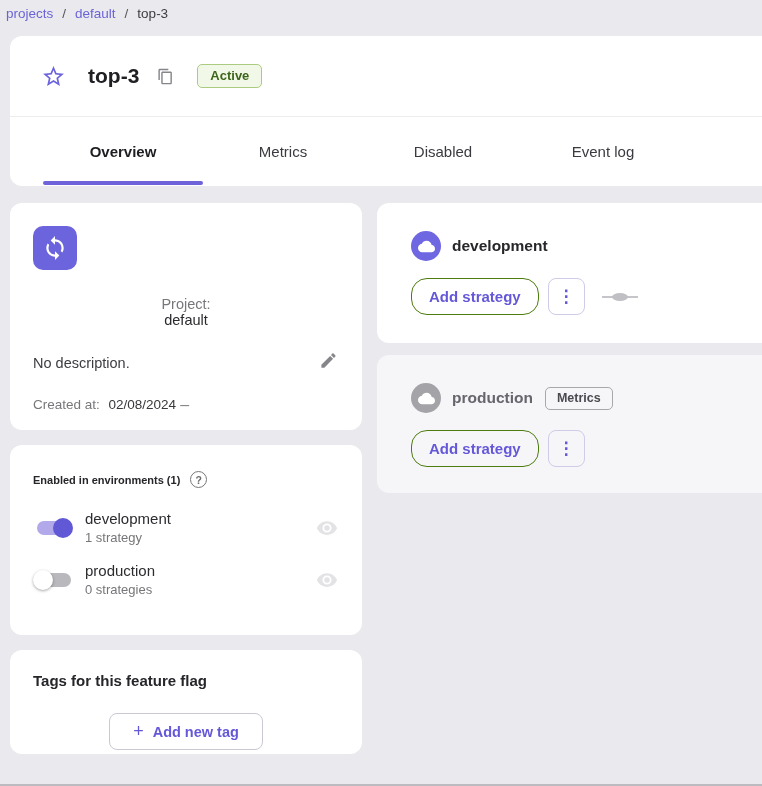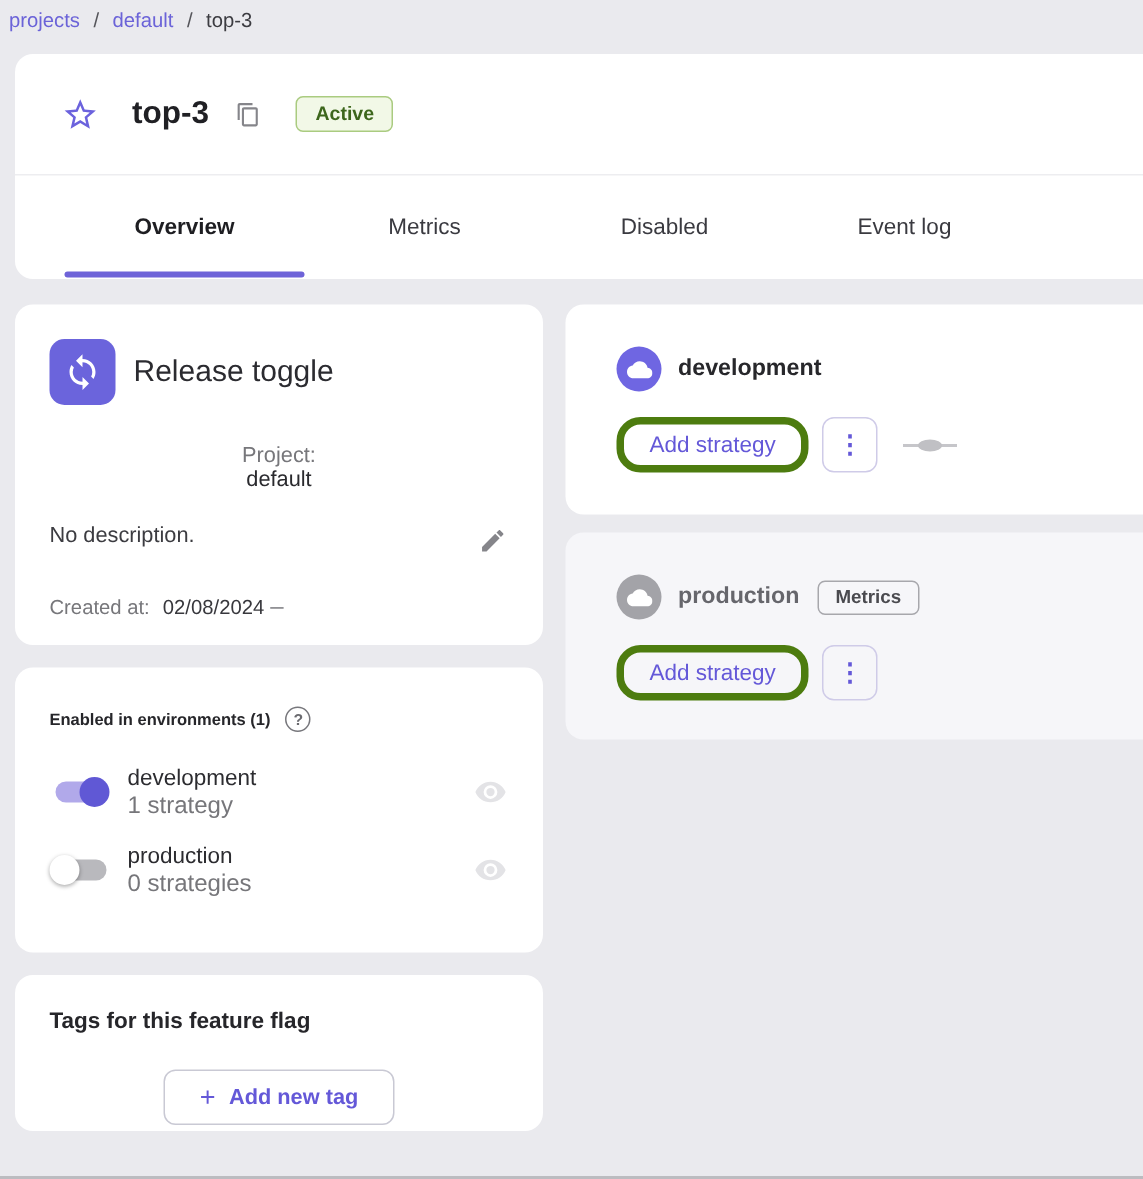--- a/index.html
+++ b/index.html
@@ -50,21 +50,21 @@
   .type-card { height:227px; padding:23px; }
   .type-head { display:flex; align-items:center; }
   .type-icon {
     width:44px; height:44px; border-radius:10px; background:#6b64dc;
     display:flex; align-items:center; justify-content:center;
   }
   .type-title { font-size:20px; color:#2b2b30; margin-left:12px; }
   .kv-row { display:flex; align-items:center; justify-content:space-between; margin-top:26px;flex-direction:column; }
   .kv-label { font-size:14.5px; color:#77777b; }
   .kv-value { font-size:14.5px; color:#2a2a2e; }
-  .desc-row { display:flex; align-items:flex-start; justify-content:space-between; margin-top:21px; }
+  .desc-row { display:flex; align-items:flex-end; justify-content:space-between; margin-top:21px; }
   .desc-text { font-size:14.5px; color:#3c3c41; }
   .edit-btn { width:22px; height:22px; display:flex; align-items:center; justify-content:center; cursor:pointer; }
   .created-row { display:flex; align-items:center; margin-top:26px; }
   .created-left { font-size:13.5px; }
   .created-label { color:#77777b; }
   .created-value { color:#38383d; margin-left:5px; }
   .dash-btn { color:#85858a; font-size:16px; padding:0 4px; cursor:pointer; line-height:14px; }
 
   
   .env-card { height:190px; padding:23px; }
@@ -72,21 +72,21 @@
   .env-title { font-size:11px; font-weight:bold; color:#26262a; }
   .help-icon {
     width:17px; height:17px; border:1.5px solid #77777c; border-radius:50%;
     display:flex; align-items:center; justify-content:center;
     font-size:10.5px; font-weight:bold; color:#6a6a6f; cursor:pointer;
   }
   .env-row { display:flex; align-items:center; margin-top:22px; }
   .env-row + .env-row { margin-top:16px; }
   .env-texts { margin-left:10px; flex:1; }
   .env-name { font-size:15px; color:#2c2c30; line-height:18px; }
-  .env-strategies { font-size:16px; color:#76767a; line-height:16px; margin-top:2px; }
+  .env-strategies { font-size:13px; color:#76767a; line-height:16px; margin-top:2px; }
   .eye-btn { width:24px; height:24px; display:flex; align-items:center; justify-content:center; cursor:pointer; }
 
   
   .switch { position:relative; width:42px; height:24px; cursor:pointer; flex-shrink:0; }
   .switch .track { position:absolute; left:4px; top:5px; width:34px; height:14px; border-radius:7px; }
   .switch .thumb { position:absolute; top:2px; width:20px; height:20px; border-radius:50%; }
   .switch.on .track { background:#b1a9ea; }
   .switch.on .thumb { left:20px; background:#6058d5; }
   .switch.off .track { background:#b9b9bd; }
   .switch.off .thumb { left:0; background:#ffffff; box-shadow:0 1px 3px rgba(0,0,0,.35); }
@@ -117,22 +117,22 @@
   .cloud-circle.prod { background:#a3a3a8; }
   .panel-name { font-size:15.5px; font-weight:bold; margin-left:11px; }
   .panel-name.dev { color:#27272b; }
   .panel-name.prod { color:#66666c; }
   .disabled-badge {
     margin-left:12px; font-size:12.5px; font-weight:bold; color:#4a4a4f;
     border:1px solid #a7a7ac; border-radius:5px; padding:3px 11px 4px; background:transparent;
   }
   .panel-actions { display:flex; align-items:center; margin-top:17px; }
   .add-strategy-btn {
-    height:37px; padding:0 17px; border:5px solid #4d7c0f; border-radius:16px;
-    background:transparent; color:#6458d8; font-size:15px; font-weight:normal; cursor:pointer;
+    height:37px; padding:0 17px; border:1px solid #4d7c0f; border-radius:16px;
+    background:transparent; color:#6458d8; font-size:15px; font-weight:bold; cursor:pointer;
     font-family:"Liberation Sans", sans-serif;
   }
   .kebab-btn {
     width:37px; height:37px; margin-left:9px; border:1px solid #cfcbe8; border-radius:8px;
     background:transparent; color:#6458d8; font-size:17px; font-weight:bold; cursor:pointer;
     display:flex; align-items:center; justify-content:center; line-height:1;
   }
   .strategy-sep { position:relative; width:36px; height:14px; margin-left:17px; }
   .strategy-sep .line { position:absolute; left:0; right:0; top:6px; height:2px; background:#c6c6ca; }
   .strategy-sep .diamond {
@@ -180,21 +180,20 @@
 
   <div class="left-col">
 
     <section class="card type-card">
       <div class="type-head">
         <span class="type-icon">
           <svg width="26" height="26" viewBox="0 0 24 24">
             <path fill="#ffffff" d="M12 4V1L8 5l4 4V6c3.31 0 6 2.69 6 6 0 1.01-.25 1.97-.7 2.8l1.46 1.46C19.54 15.03 20 13.57 20 12c0-4.42-3.58-8-8-8zm0 14c-3.31 0-6-2.69-6-6 0-1.01.25-1.97.7-2.8L5.24 7.74C4.46 8.97 4 10.43 4 12c0 4.42 3.58 8 8 8v3l4-4-4-4v3z"></path>
           </svg>
         </span>
-        <span class="type-title">Release toggle</span>
       </div>
       <div class="kv-row">
         <span class="kv-label">Project:</span>
         <span class="kv-value">default</span>
       </div>
       <div class="desc-row">
         <span class="desc-text">No description.</span>
         <span class="edit-btn">
           <svg width="19" height="19" viewBox="0 0 24 24">
             <path fill="#85858a" d="M3 17.25V21h3.75L17.81 9.94l-3.75-3.75L3 17.25zM20.71 7.04c.39-.39.39-1.02 0-1.41l-2.34-2.34c-.39-.39-1.02-.39-1.41 0l-1.83 1.83 3.75 3.75 1.83-1.83z"></path>

